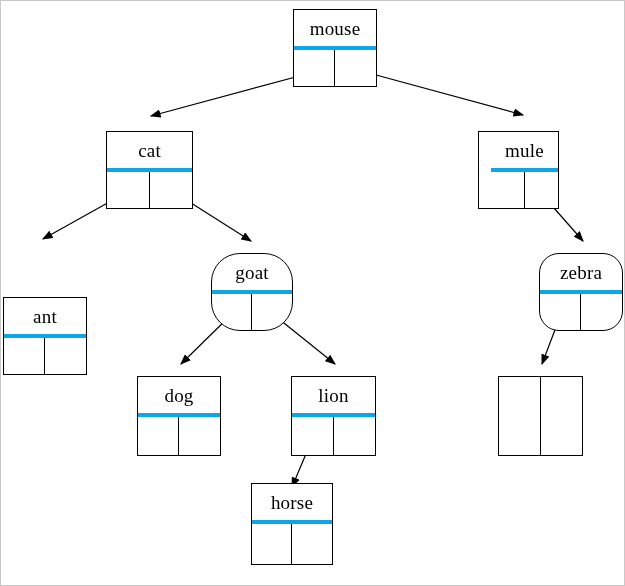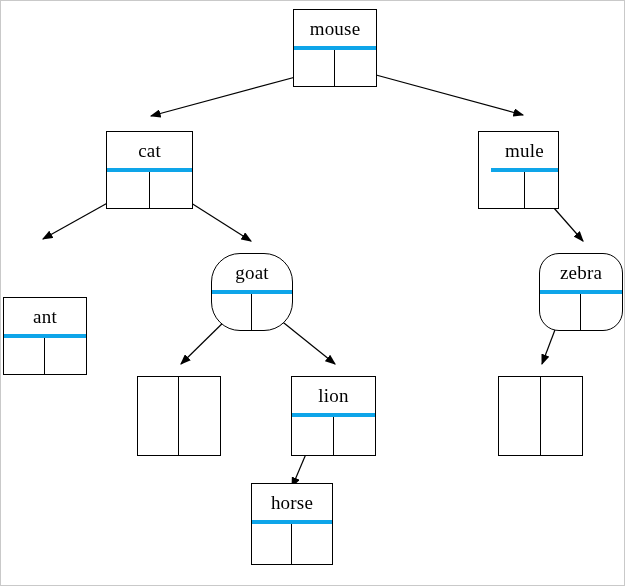--- a/index.html
+++ b/index.html
@@ -122,20 +122,21 @@
         </div>
       </div>
       <div class="node" style="left: 538px; top: 252px; width: 84px; height: 78px; border-radius: 20px;">
         <div class="node-label" style="height: 40px;">zebra</div>
         <div class="node-cells">
           <div class="cell left"></div>
           <div class="cell right"></div>
         </div>
       </div>
       <div class="node" style="left: 136px; top: 375px; width: 84px; height: 80px;">
+        <div class="node-label" style="height: 40px;">dog</div>
         <div class="node-cells">
           <div class="cell left"></div>
           <div class="cell right"></div>
         </div>
       </div>
       <div class="node" style="left: 290px; top: 375px; width: 85px; height: 80px;">
         <div class="node-label" style="height: 40px;">lion</div>
         <div class="node-cells">
           <div class="cell left"></div>
           <div class="cell right"></div>

